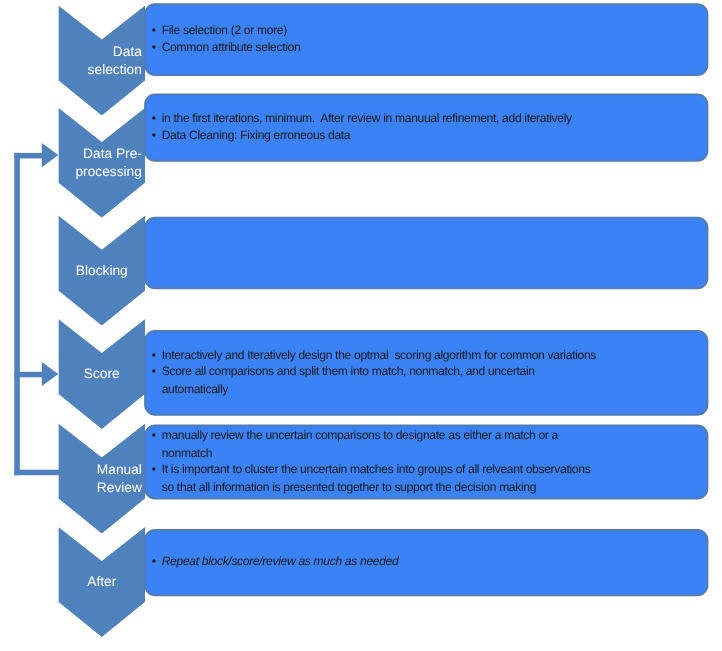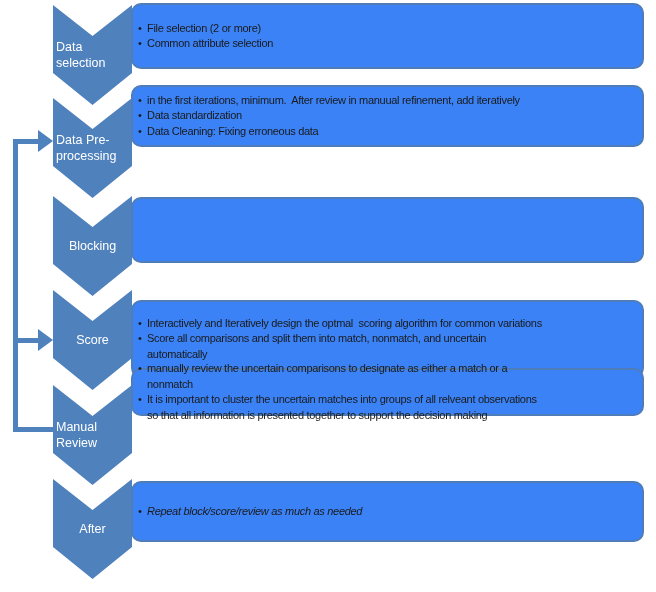--- a/index.html
+++ b/index.html
@@ -4,21 +4,21 @@
 <style>
   html,body{margin:0;padding:0;background:#fff;}
   #canvas{
     position:relative;width:656px;height:592px;background:#fff;
     font-family:"Liberation Sans",sans-serif;overflow:hidden;
   }
   
   .chevron{
     position:absolute;left:53px;width:79px;background:#4F81BD;
     clip-path:polygon(0 0,50% 31px,100% 0,100% calc(100% - 32px),50% 100%,0 calc(100% - 32px));
-    display:flex;align-items:center;justify-content:center;text-align:left;
+    display:flex;align-items:center;justify-content:center;text-align:right;
     color:#fff;
   }
   .chevron .label{font-size:12.5px;line-height:16px;padding:0 3px;}
   
   .box{
     position:absolute;left:131px;width:513px;box-sizing:border-box;
     border:2px solid #4E7DB9;border-radius:10px;background:#3b82f6;
     display:flex;align-items:center;
   }
   .box ul{margin:0;padding:2px 2px 2px 5px;list-style:none;}
@@ -62,21 +62,20 @@
           <li>File selection (2 or more)</li>
           <li>Common attribute selection</li>
         </ul>
       </div>
       <div class="chevron" style="top: 98px; height: 100px;">
         <div class="label">Data Pre-processing</div>
       </div>
       <div class="box" style="top: 85px; height: 62px;">
         <ul>
           <li>in the first iterations, minimum.  After review in manuual refinement, add iteratively</li>
-          <li>Data standardization</li>
           <li>Data Cleaning: Fixing erroneous data</li>
         </ul>
       </div>
       <div class="chevron" style="top: 196px; height: 100px;">
         <div class="label">Blocking</div>
       </div>
       <div class="box" style="top: 197px; height: 66px;">
         <ul>
         </ul>
       </div>
@@ -86,21 +85,21 @@
       <div class="box" style="top: 300px; height: 78px;">
         <ul>
           <li>Interactively and Iteratively design the optmal  scoring algorithm for common variations</li>
           <li>Score all comparisons and split them into match, nonmatch, and uncertain
 automatically</li>
         </ul>
       </div>
       <div class="chevron" style="top: 385px; height: 100px;">
         <div class="label">Manual Review</div>
       </div>
-      <div class="box" style="top: 368px; height: 48px;">
+      <div class="box" style="top: 386px; height: 68px;">
         <ul>
           <li>manually review the uncertain comparisons to designate as either a match or a
 nonmatch</li>
           <li>It is important to cluster the uncertain matches into groups of all relveant observations
 so that all information is presented together to support the decision making</li>
         </ul>
       </div>
       <div class="chevron" style="top: 479px; height: 100px;">
         <div class="label">After</div>
       </div>

